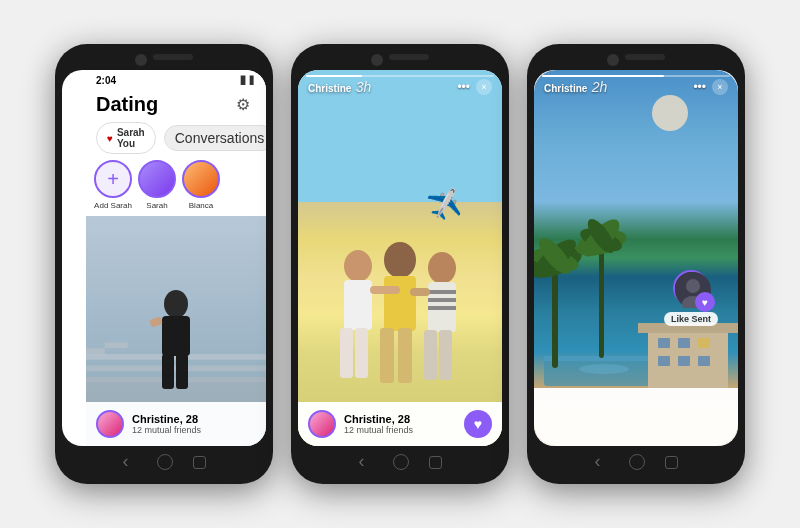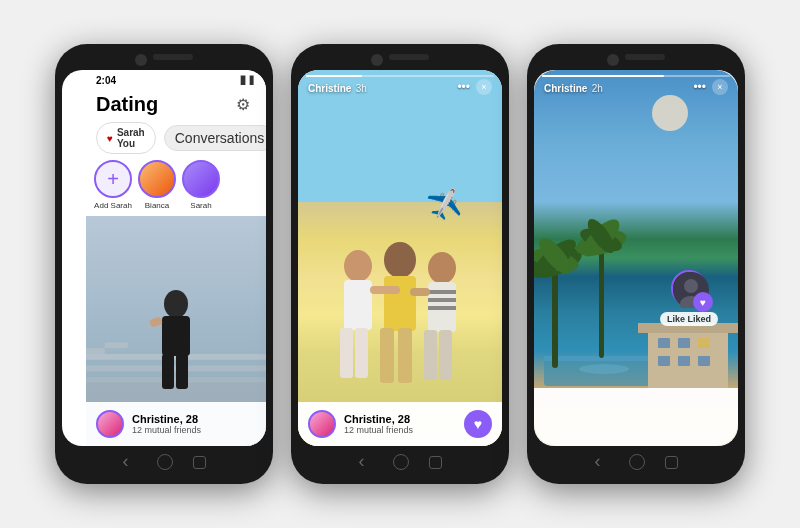--- a/index.html
+++ b/index.html
@@ -283,23 +283,24 @@
       padding: 8px 10px 5px;
       z-index: 10;
     }
     .story-username {
       font-size: 10px;
       font-weight: 600;
       color: #fff;
       text-shadow: 0 1px 3px rgba(0,0,0,0.5);
     }
     .story-time {
-      font-size: 10px;
+      font-size: 14px;
       color: rgba(255,255,255,0.9);
       text-shadow: 0 1px 2px rgba(0,0,0,0.5);
+      font-style: italic;
     }
     .story-header-right {
       display: flex;
       gap: 6px;
       align-items: center;
     }
     .story-dots {
       color: #fff;
       font-size: 12px;
       text-shadow: 0 1px 2px rgba(0,0,0,0.5);
@@ -473,26 +474,26 @@
           <span>Conversations</span>
         </div>
       </div>
 
       <div class="stories-row">
         <div class="story-item">
           <div class="story-avatar add-story">+</div>
           <span class="story-label">Add Sarah</span>
         </div>
         <div class="story-item">
+          <div class="story-avatar has-story avatar-sarah"></div>
+          <span class="story-label">Sarah</span>
+        </div>
+        <div class="story-item">
           <div class="story-avatar has-story avatar-bianca"></div>
           <span class="story-label">Bianca</span>
-        </div>
-        <div class="story-item">
-          <div class="story-avatar has-story avatar-sarah"></div>
-          <span class="story-label">Sarah</span>
         </div>
       </div>
 
       <div class="profile-card">
 
         <svg style="position:absolute;inset:0;width:100%;height:100%;" viewBox="0 0 204 200" preserveAspectRatio="xMidYMid slice">
 
           <defs>
             <linearGradient id="skyGrad" x1="0" y1="0" x2="0" y2="1">
               <stop offset="0%" stop-color="#b8c8d8"></stop>
@@ -675,21 +676,21 @@
           <div class="like-sent-avatar">
             
             <svg width="36" height="36" viewBox="0 0 36 36">
               <rect width="36" height="36" rx="18" fill="#3a3a4a"></rect>
               <ellipse cx="18" cy="14" rx="7" ry="7" fill="#5a5a6a"></ellipse>
               <ellipse cx="18" cy="32" rx="11" ry="8" fill="#5a5a6a"></ellipse>
             </svg>
           </div>
           <div class="like-sent-heart">♥</div>
         </div>
-        <div class="like-sent-label">Like Liked</div>
+        <div class="like-sent-label">Like Sent</div>
       </div>
 
       <div style="position:absolute;bottom:0;left:0;right:0;height:58px;background:rgba(255,255,255,0.97);z-index:20;"></div>
     </div>
   </div>
   <div class="phone-bottom">
     <div class="nav-btn back"></div>
     <div class="nav-btn"></div>
     <div class="nav-btn square"></div>
   </div>

